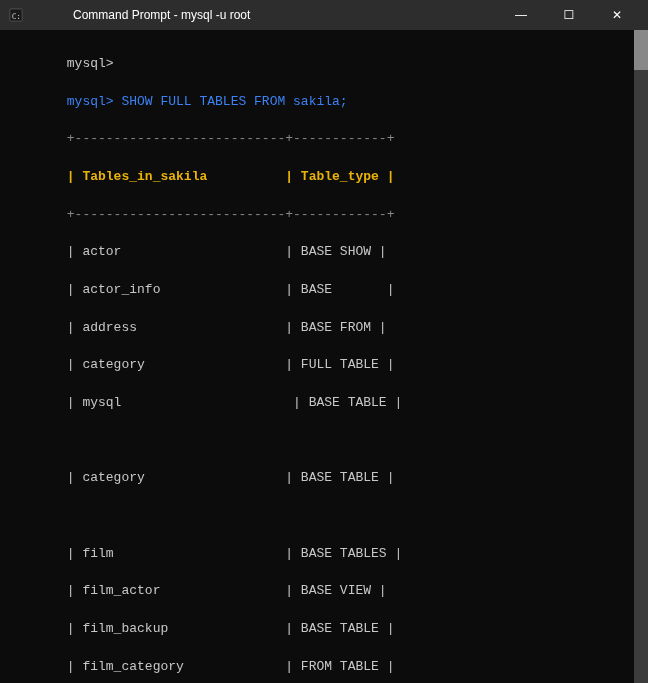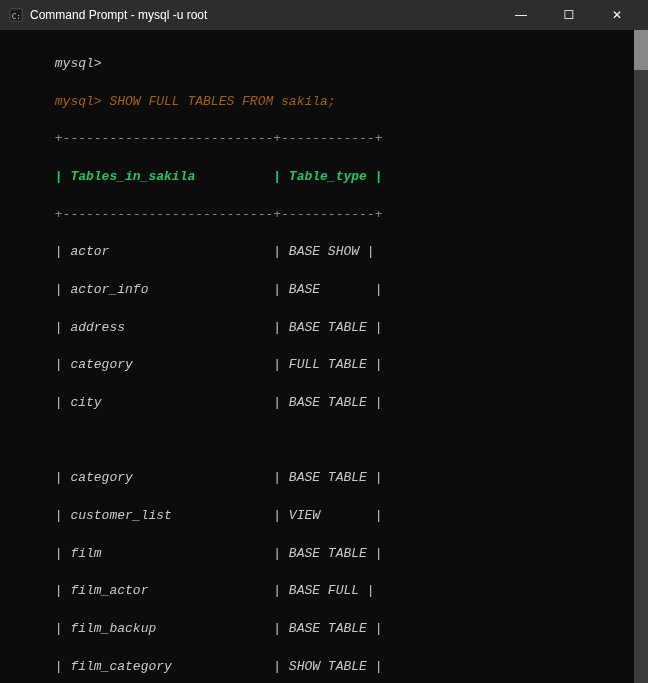--- a/index.html
+++ b/index.html
@@ -42,20 +42,21 @@
     .title-bar-icon svg {
       width: 14px;
       height: 14px;
     }
 
     .title-bar-text {
       color: #ffffff;
       font-size: 12px;
       font-family: 'Segoe UI', sans-serif;
       flex: 1;
+      margin-left: 43px;
     }
 
     .title-bar-controls {
       display: flex;
       gap: 2px;
     }
 
     .title-bar-btn {
       width: 46px;
       height: 30px;
@@ -67,25 +68,24 @@
       display: flex;
       align-items: center;
       justify-content: center;
       font-family: 'Segoe UI', sans-serif;
     }
 
     .terminal-body {
       flex: 1;
       background: #0c0c0c;
       color: #cccccc;
-      padding: 6px 8px;
+      padding: 6px 20px;
       overflow-y: auto;
       overflow-x: hidden;
       position: relative;
-      font-style: italic;
     }
 
     .scrollbar-track {
       position: absolute;
       right: 0;
       top: 0;
       bottom: 0;
       width: 14px;
       background: #3c3c3c;
     }
@@ -99,23 +99,23 @@
       background: #888;
     }
 
     .terminal-content {
       white-space: pre;
       line-height: 1.45;
       color: #c8c8c8;
     }
 
     .prompt-line { color: #c8c8c8; }
-    .cmd-line { color: #a16207; }
+    .cmd-line { color: #3b82f6; }
     .table-border { color: #888888; }
-    .table-header { color: #22c55e; font-weight: bold; }
+    .table-header { color: #eab308; font-weight: bold; }
     @keyframes blink {
       50% { opacity: 0; }
     }
   </style>
 </head>
 <body>
 
 <div class="window">
 
   <div class="title-bar">
@@ -135,30 +135,30 @@
 
   <div class="terminal-body">
     <div class="terminal-content">
       <span class="prompt-line">mysql&gt; </span><br>
       <span class="cmd-line">mysql&gt; SHOW FULL TABLES FROM sakila;</span><br>
       <span class="table-border">+---------------------------+------------+</span><br>
       <span class="table-header">| Tables_in_sakila          | Table_type |</span><br>
       <span class="table-border">+---------------------------+------------+</span><br>
       <span>| actor                     | BASE SHOW |</span><br>
       <span>| actor_info                | BASE       |</span><br>
-      <span>| address                   | BASE TABLE |</span><br>
+      <span>| address                   | BASE FROM |</span><br>
       <span>| category                  | FULL TABLE |</span><br>
-      <span>| city                      | BASE TABLE |</span><br>
+      <span>| mysql                      | BASE TABLE |</span><br>
       <br>
       <span>| category                  | BASE TABLE |</span><br>
-      <span>| customer_list             | VIEW       |</span><br>
-      <span>| film                      | BASE TABLE |</span><br>
-      <span>| film_actor                | BASE FULL |</span><br>
+      <br>
+      <span>| film                      | BASE TABLES |</span><br>
+      <span>| film_actor                | BASE VIEW |</span><br>
       <span>| film_backup               | BASE TABLE |</span><br>
-      <span>| film_category             | SHOW TABLE |</span><br>
+      <span>| film_category             | FROM TABLE |</span><br>
       <br>
       <br>
       <br>
       <br>
       <br>
       <br>
       <br>
       <br>
       <br>
       <br>

